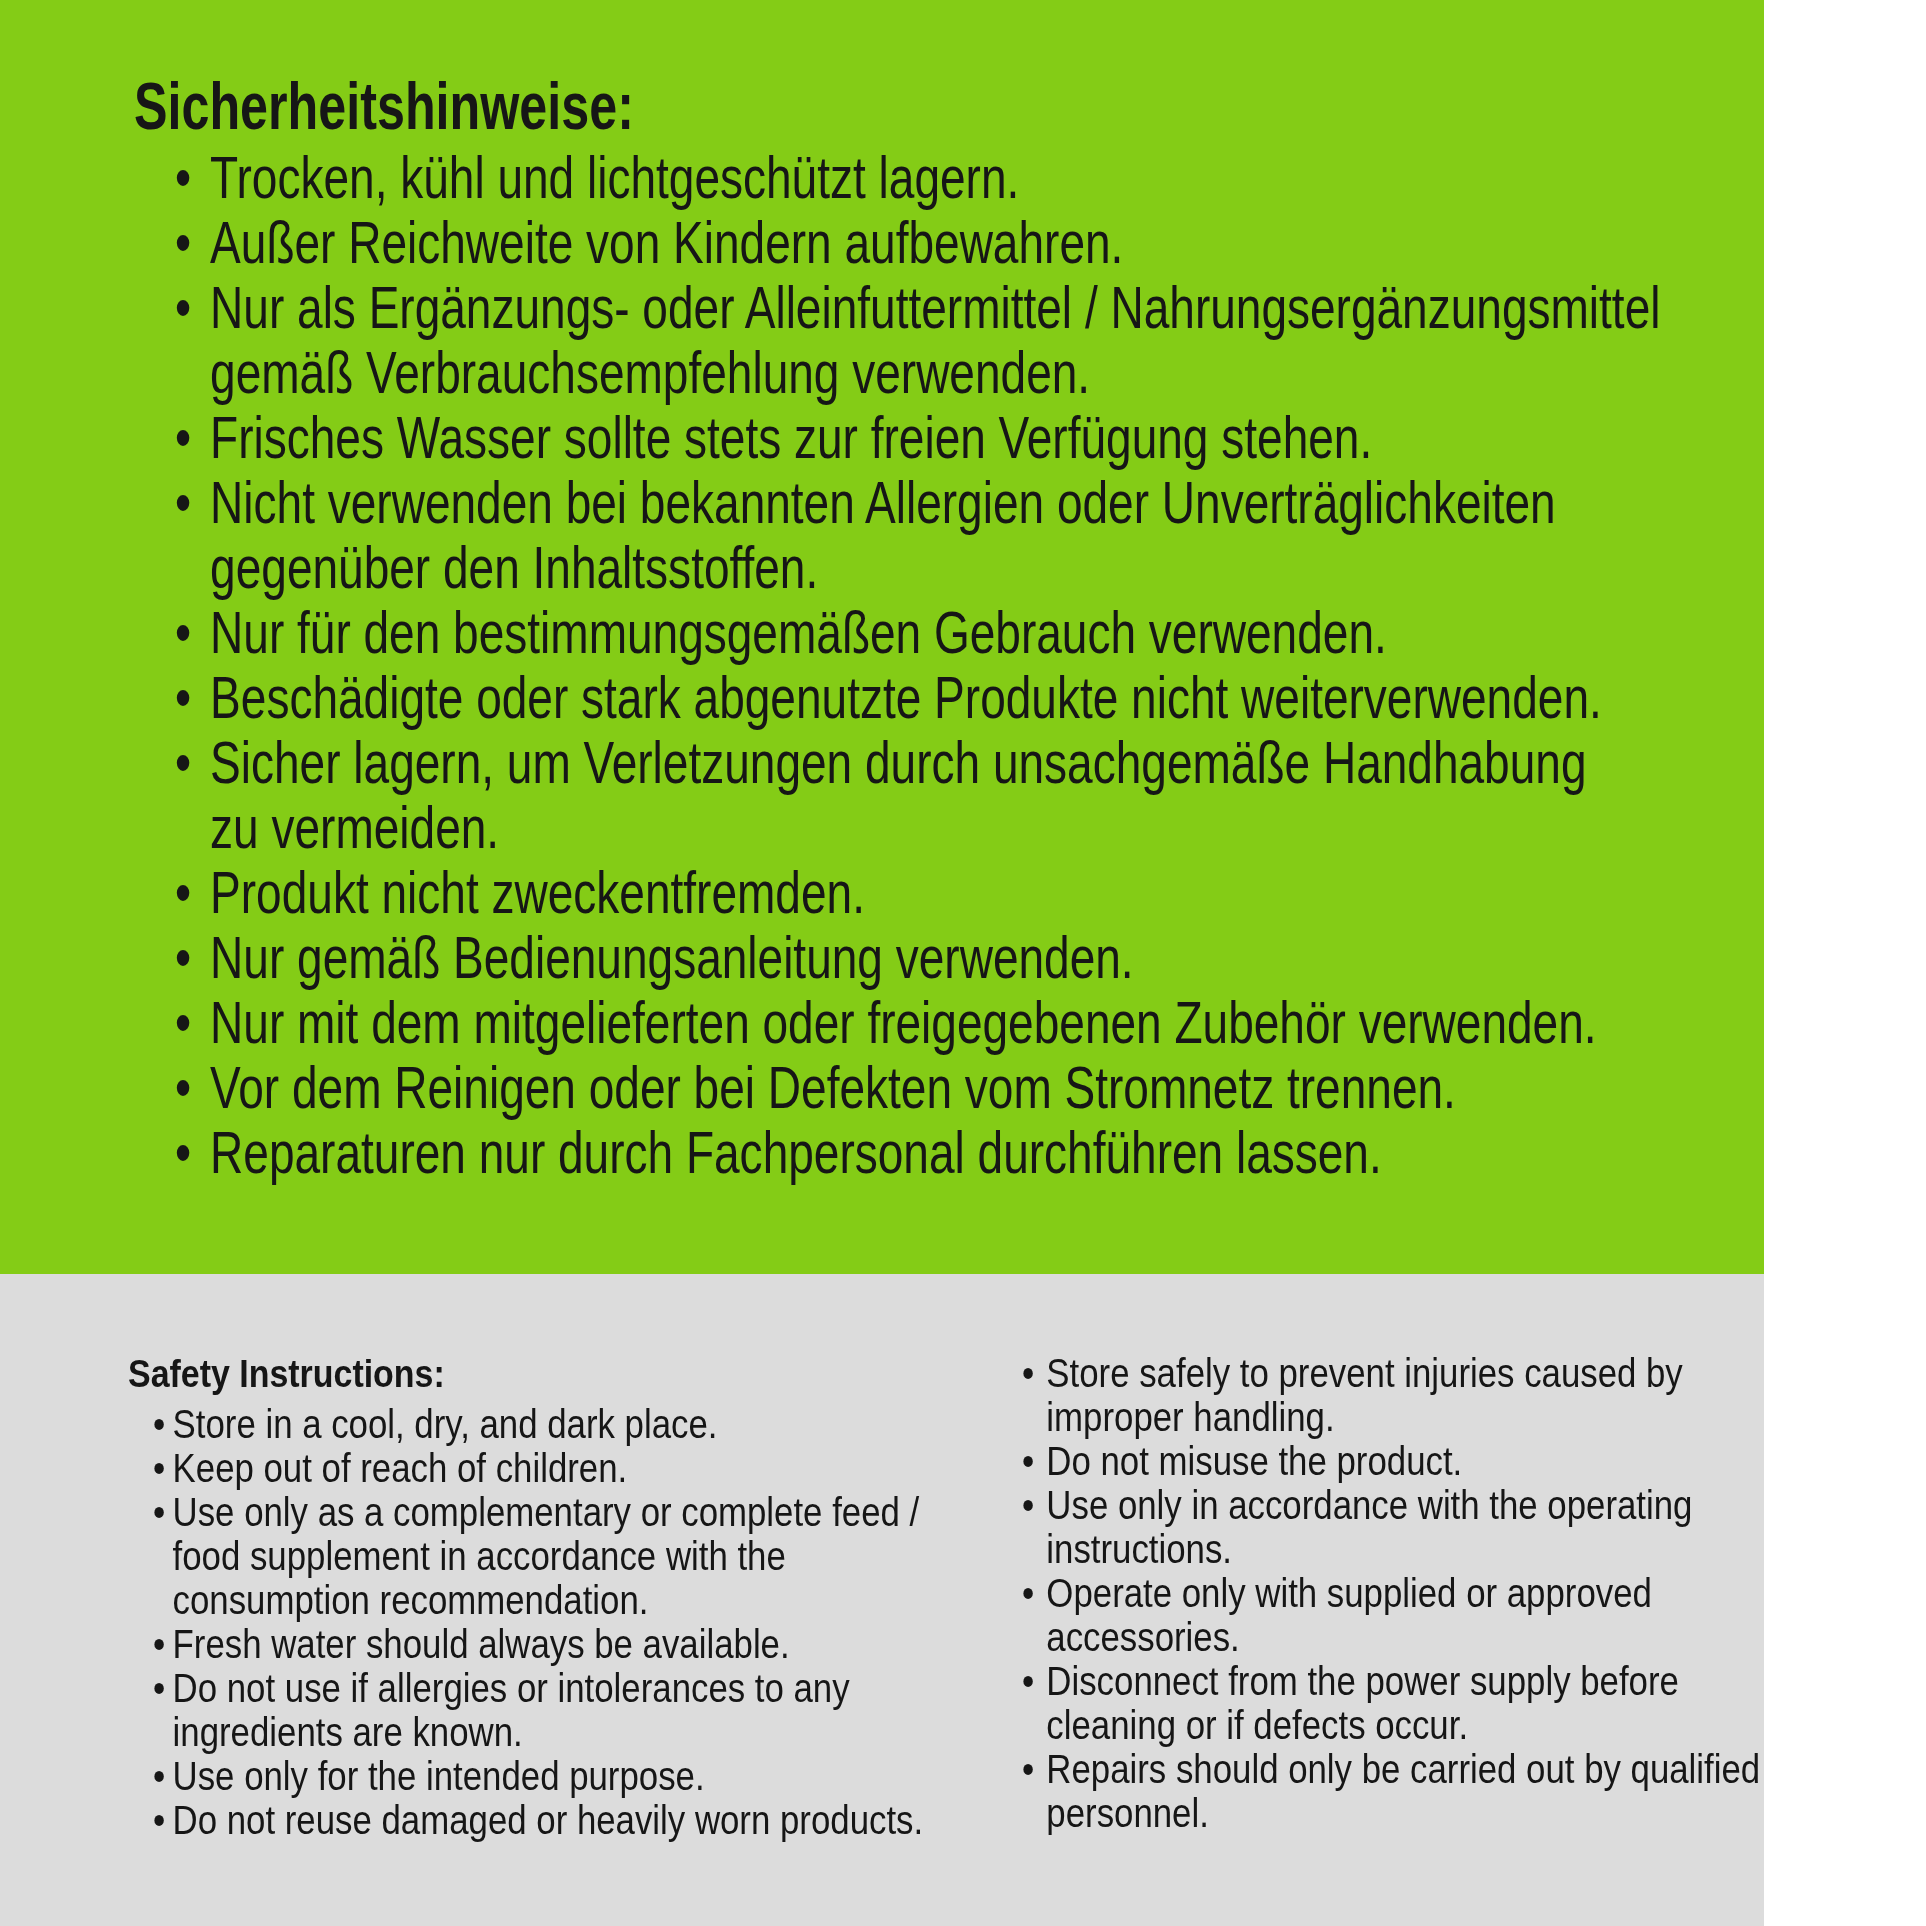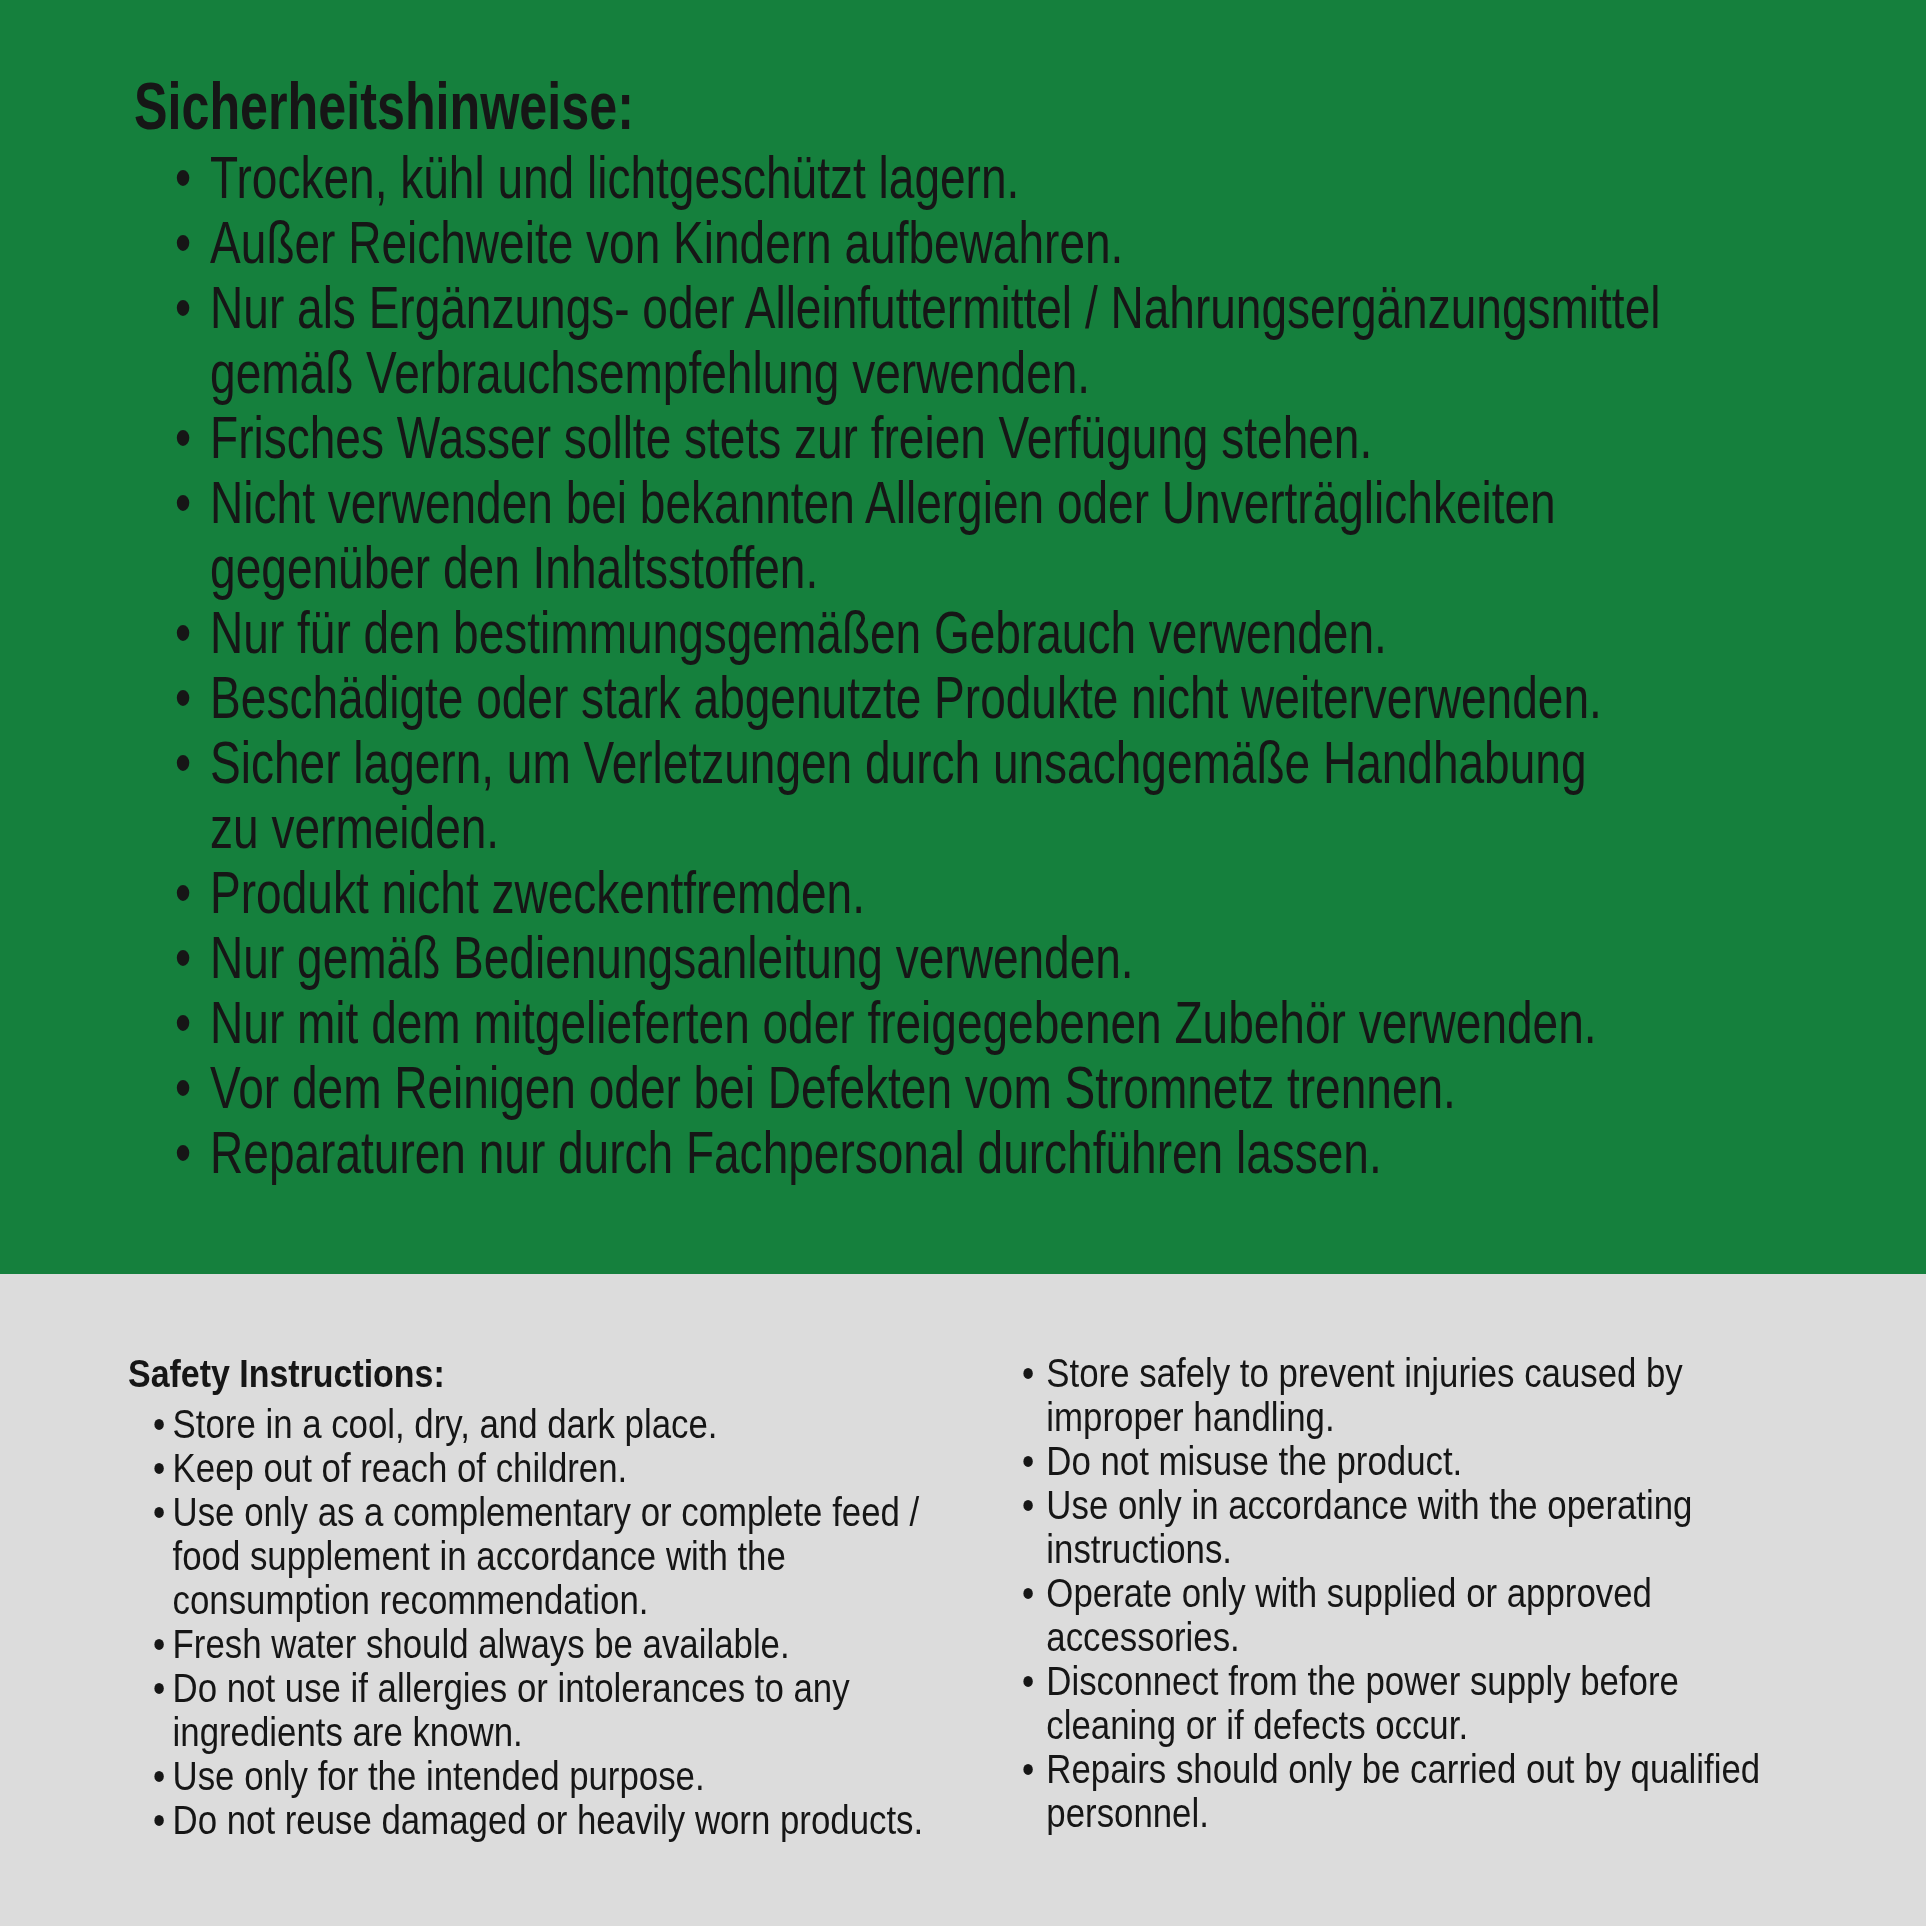--- a/index.html
+++ b/index.html
@@ -1,20 +1,20 @@
 <!DOCTYPE html>
 <html style="font-size:10.3px"><head>
 <meta charset="utf-8">
 <style>
   html,body{margin:0;padding:0;}
   body{background:#ffffff;}
   .canvas{
     position:relative;
-    width:1926px;height:1926px;
-    background:#15803d;
+    width:1764px;height:1926px;
+    background:#84cc16;
     overflow:hidden;
     font-family:"Liberation Sans",sans-serif;
     color:#161616;
   }
   .gray-band{
     position:absolute;left:0;top:1274px;
     width:1926px;height:652px;
     background:#dcdcdc;
   }
   

